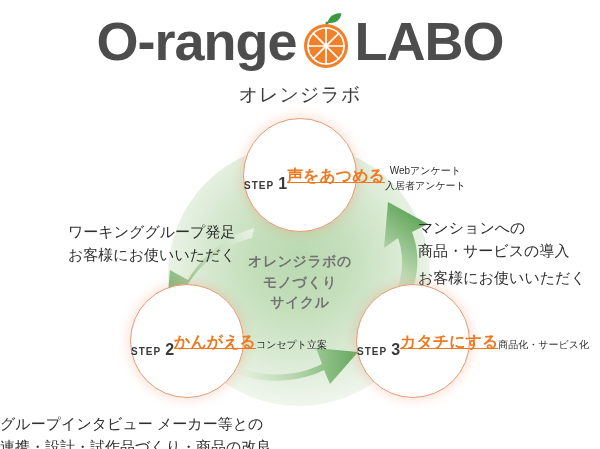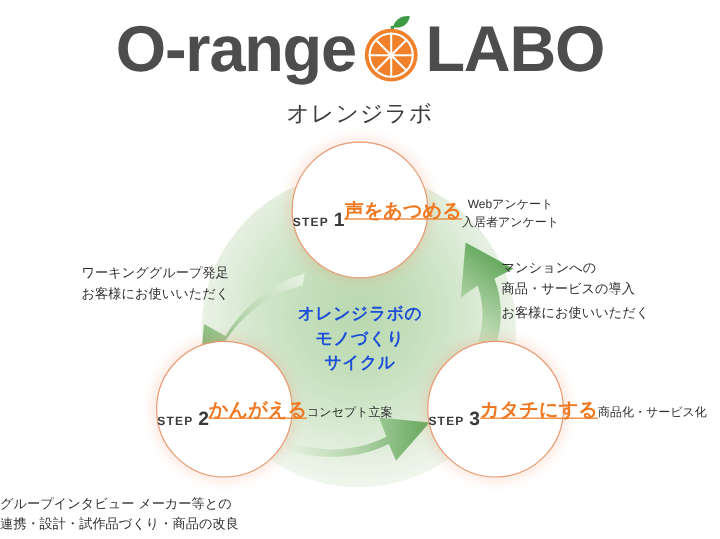--- a/index.html
+++ b/index.html
@@ -38,21 +38,21 @@
   .green-blob{
     position:absolute;left:38px;top:26px;width:262px;height:262px;
     border-radius:50%;
     background:radial-gradient(circle at 50% 45%,
         #b9d9b0 0%, #c5dfbc 26%, #d7e9d1 48%, #e9f2e5 66%, #f5f9f3 80%, rgba(255,255,255,0) 92%);
   }
 
   .center-text{
     position:absolute;left:50px;top:133px;width:240px;
     text-align:center;font-size:14px;line-height:1.48;
-    color:#1d4ed8;font-weight:bold;letter-spacing:.5px;
+    color:#737373;font-weight:bold;letter-spacing:.5px;
   }
 
   .arrow-svg{position:absolute;left:0;top:0;width:340px;height:290px;}
 
   
   .step{
     position:absolute;width:114px;height:114px;border-radius:50%;
     background:#ffffff;
     border:1px solid #e79a72;
     box-shadow:0 0 9px 4px rgba(240,150,110,0.20);
@@ -78,21 +78,21 @@
   .step-rule{
     width:112px;height:1px;background:#e79a72;margin-top:6px;
   }
   .step-desc{
     margin-top:7px;text-align:center;font-size:10px;line-height:1.5;
     color:#2e2e2e;white-space:nowrap;
   }
   .step-desc.two{margin-top:6px;}
 
   
-  .note{position:absolute;color:#2e2e2e;font-size:11px;line-height:1.55;}
+  .note{position:absolute;color:#2e2e2e;font-size:15px;line-height:1.55;}
   .note-left{left:68px;top:220px;text-align:left;}
   .note-right{left:418px;top:216px;text-align:left;}
   .note-right .gap{display:block;height:3px;}
   .note-bottom{left:0;top:412px;width:600px;text-align:left;}
 </style>
 </head>
 <body>
 
 <div id="stage">
 

